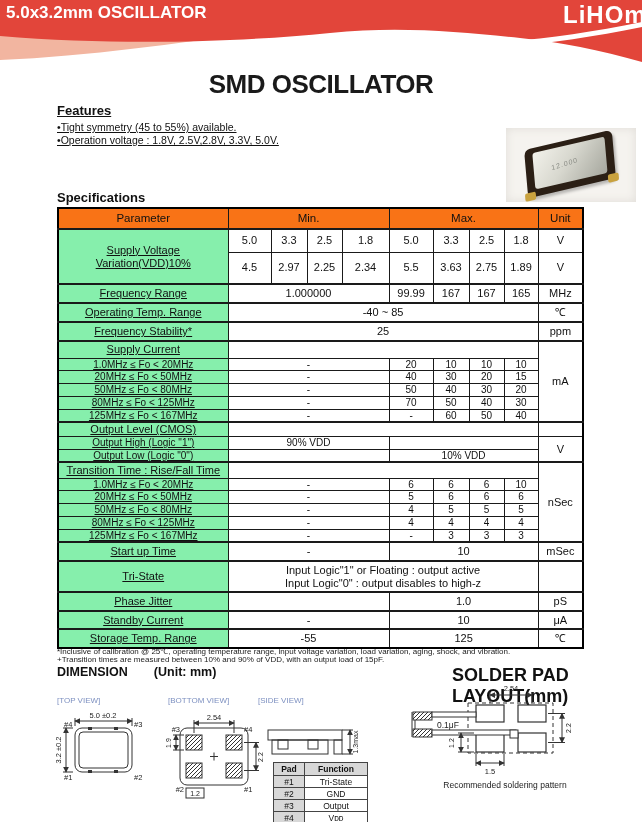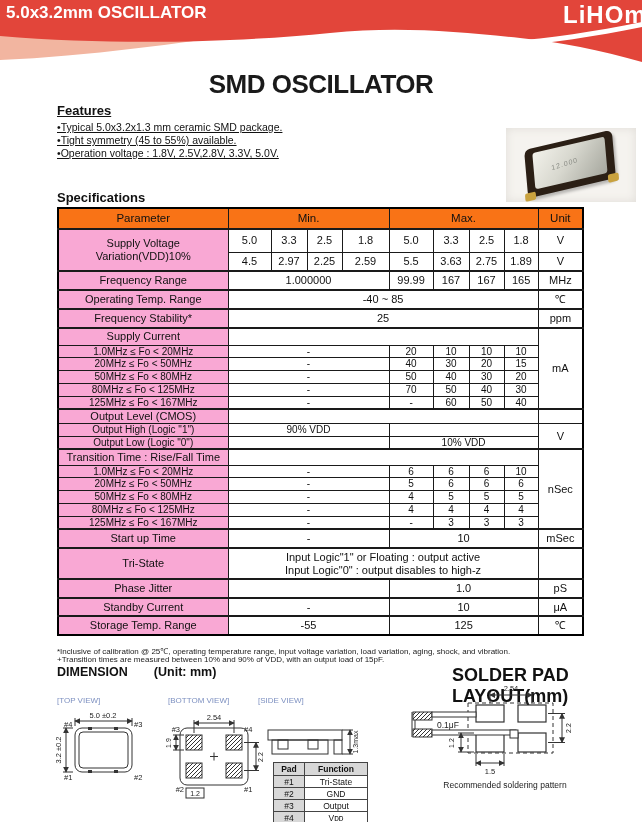--- a/index.html
+++ b/index.html
@@ -27,21 +27,21 @@
        background:linear-gradient(130deg,#f2f1ea 0%,#d8d8cf 45%,#a6a79e 100%);}
   .lid span{position:absolute;left:18px;top:14px;font-size:7px;color:#8b8d86;transform:rotate(-4deg);letter-spacing:1px;}
   .pad-gold{position:absolute;width:11px;height:8px;background:#c9a23f;border-radius:2px;}
   
   .spec-h{position:absolute;left:57px;top:190px;font-size:13px;font-weight:bold;}
   table.spec{position:absolute;left:57px;top:207px;border-collapse:collapse;table-layout:fixed;
              width:525px;border:2px solid #000;}
   table.spec td, table.spec th{border:1px solid #1a1a1a;font-size:11px;text-align:center;
              padding:0;line-height:1.15;overflow:hidden;font-weight:normal;}
   table.spec th{background:#f97316;font-size:11.5px;}
-  td.g{background:#f9a8d4;text-align:left;padding-left:7px;}
+  td.g{background:#86efac;text-align:left;padding-left:7px;text-decoration:underline;}
   tr.sub td{font-size:10px;}
   tr.sub td.g{text-align:center;padding-left:0;}
   td.bL{border-left-width:2px;}
   tr.mj td{border-top-width:2px;}
   .dash{font-weight:bold;}
   
   .fn1,.fn2{position:absolute;left:57px;font-size:8px;color:#222;}
   .fn1{top:645px}.fn2{top:655px}
   .dim-h{position:absolute;left:57px;top:665px;font-size:12.5px;font-weight:bold;}
   .dim-h span{margin-left:26px;}
@@ -61,21 +61,20 @@
   <path d="M0,0 L642,0 L642,6 C520,9 430,14 330,24 C230,34 120,55 0,60 Z" fill="#f2b5a0"></path>
   <path d="M0,0 L642,0 L642,62 C600,50 560,42 520,38 C460,32 400,26 330,33 C240,42 120,46 0,36 Z" fill="#e2453a"></path>
   <path d="M330,33 C420,50 520,47 642,22 L642,27 C520,52 420,55 330,39 Z" fill="#ffffff"></path>
 </svg>
 <div class="banner-title">5.0x3.2mm OSCILLATOR</div>
 <div class="logo">LiHOm</div>
 <div class="smd-title">SMD OSCILLATOR</div>
 
 <div class="features">
   <h3>Features</h3>
-  <div>•Typical 5.0x3.2x1.3 mm ceramic SMD package.</div>
   <div>•Tight symmetry (45 to 55%) available.</div>
   <div>•Operation voltage : 1.8V, 2.5V,2.8V, 3.3V, 5.0V.</div>
 </div>
 
 <div class="photo">
   <div class="pkg">
     <div class="pad-gold" style="left:-3px;bottom:-3px;"></div>
     <div class="pad-gold" style="right:-3px;bottom:-3px;"></div>
     <div class="lid">
       <span>12.000</span>
@@ -113,25 +112,25 @@
     <td class="bL">5.0</td>
     <td>3.3</td>
     <td>2.5</td>
     <td>1.8</td>
     <td class="bL">5.0</td>
     <td>3.3</td>
     <td>2.5</td>
     <td>1.8</td>
     <td class="bL">V</td>
   </tr>
-  <tr style="height:19px">
+  <tr style="height:32px">
     <td class="bL">4.5</td>
     <td>2.97</td>
     <td>2.25</td>
-    <td>2.59</td>
+    <td>2.34</td>
     <td class="bL">5.5</td>
     <td>3.63</td>
     <td>2.75</td>
     <td>1.89</td>
     <td class="bL">V</td>
   </tr>
   <tr class="mj" style="height:19px">
     <td class="g">Frequency Range</td>
     <td colspan="4" class="bL">1.000000</td>
     <td class="bL">99.99</td>

